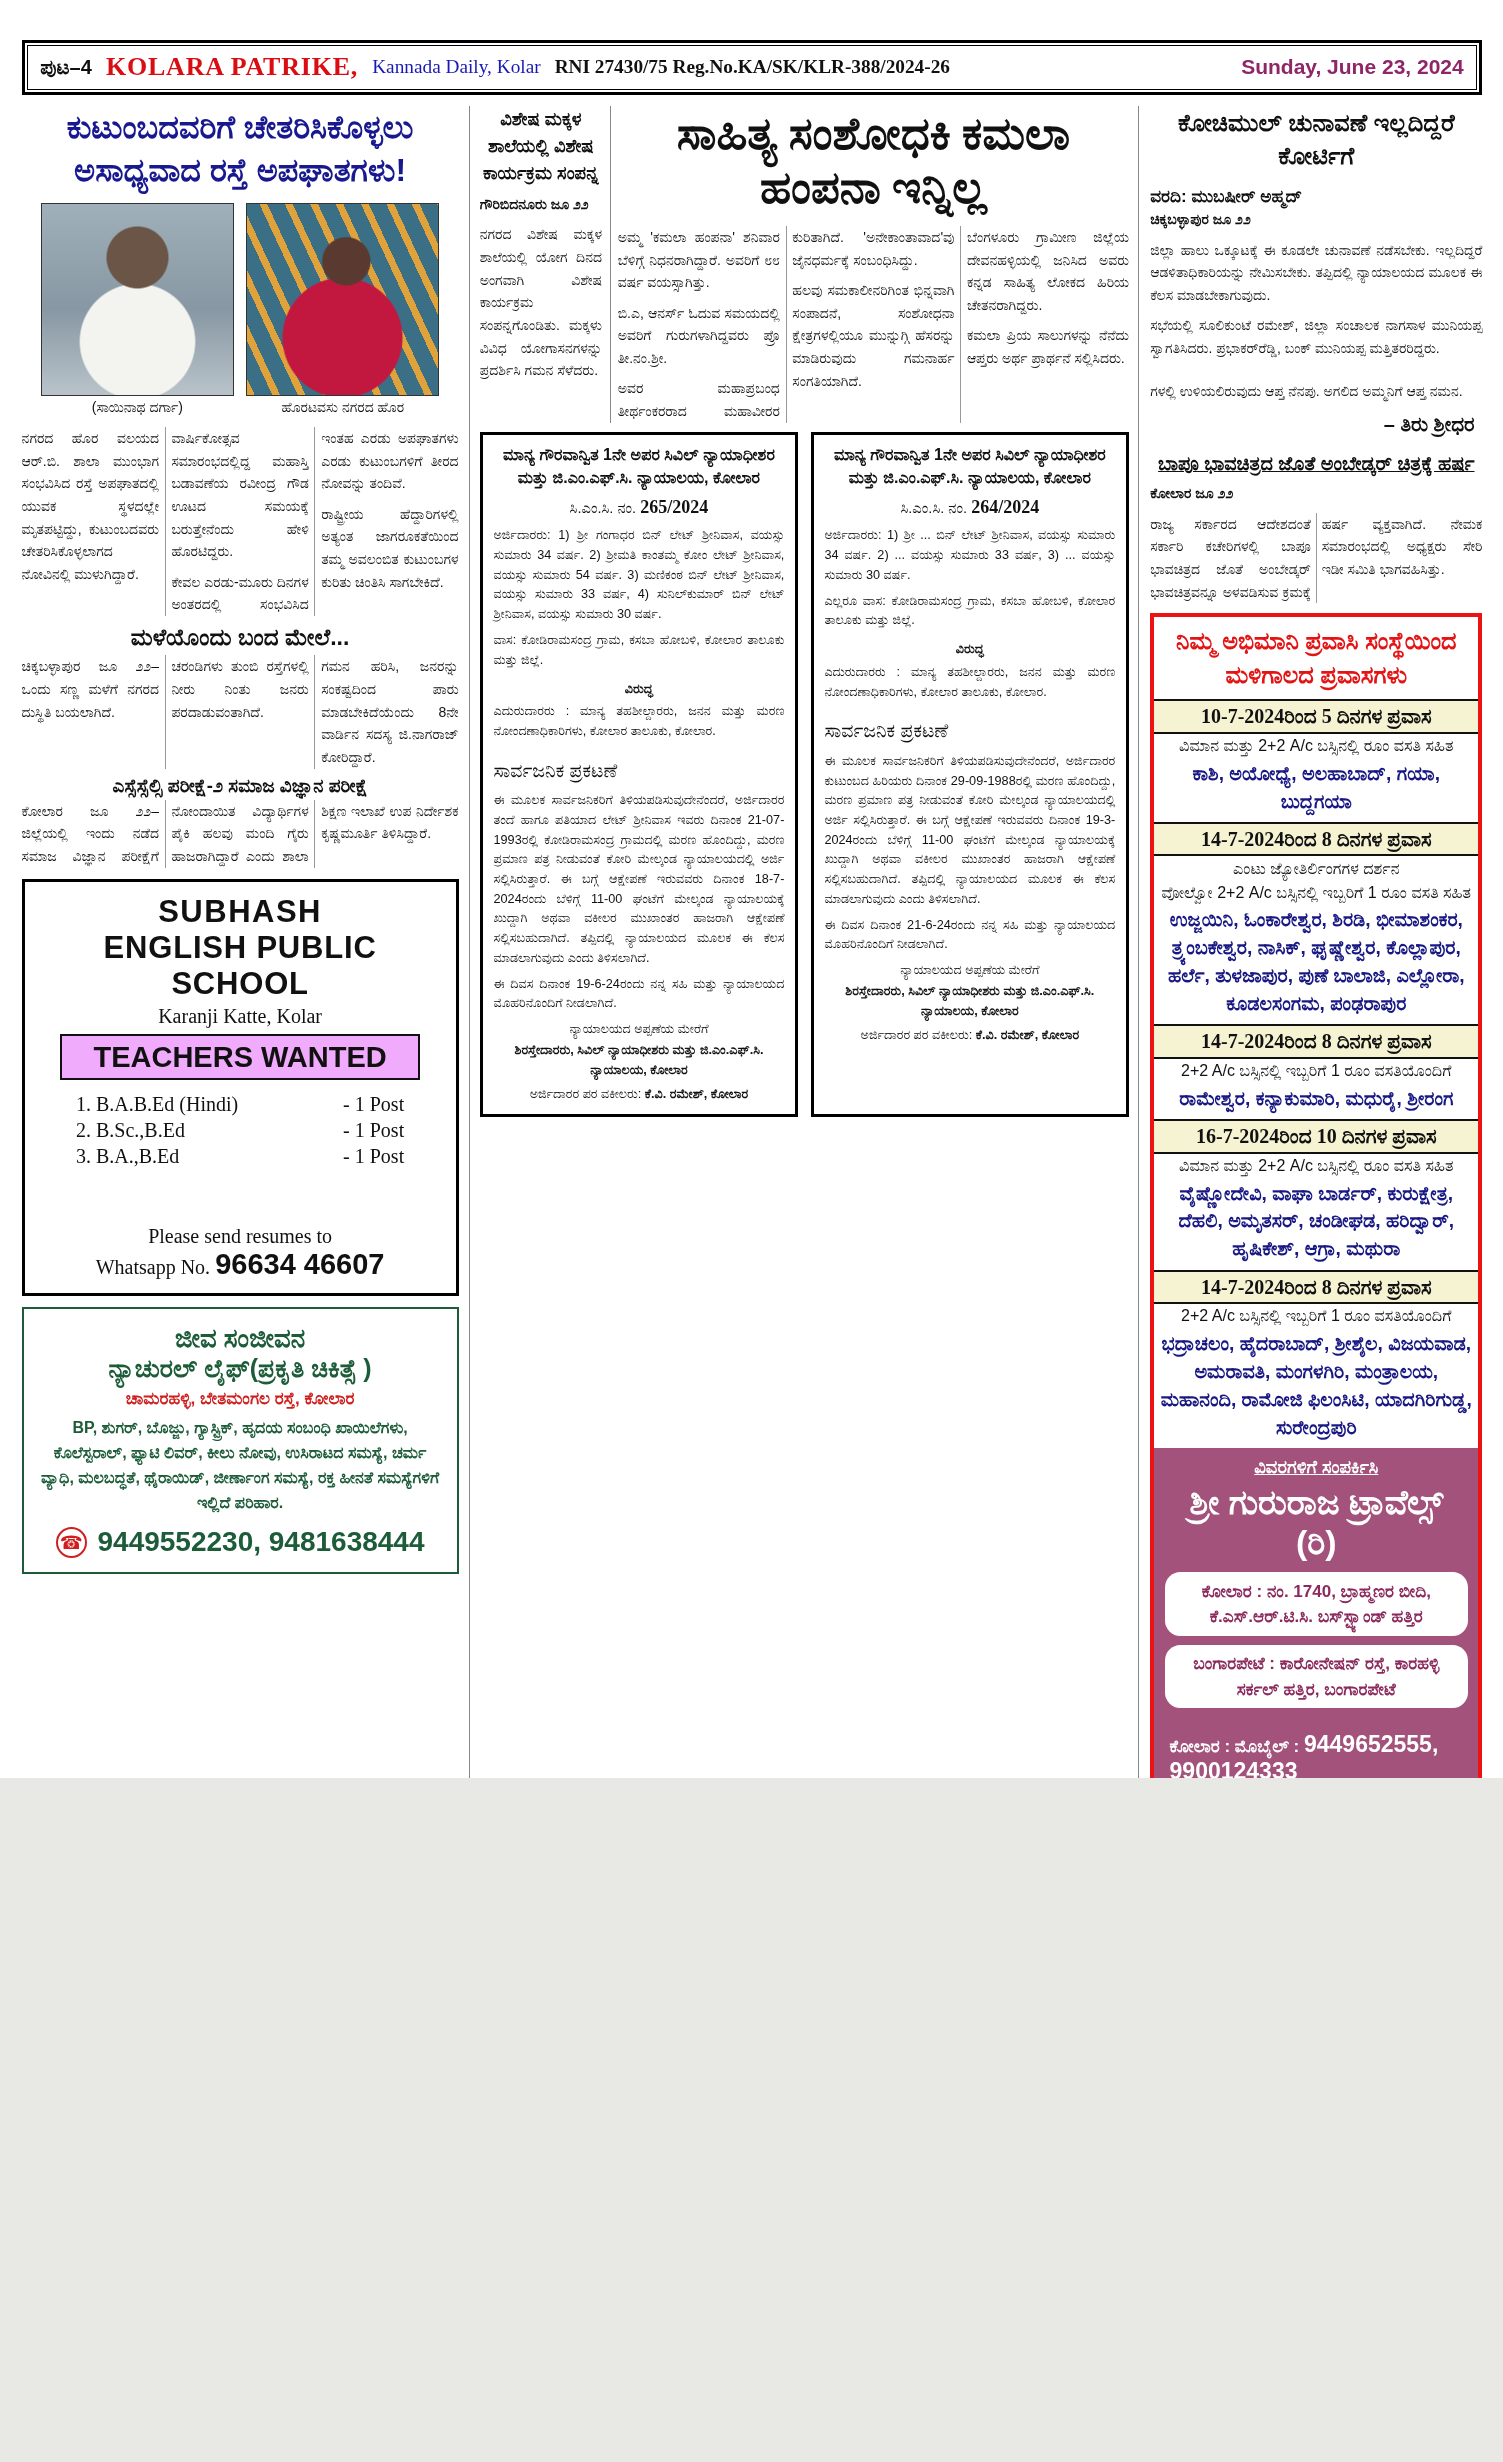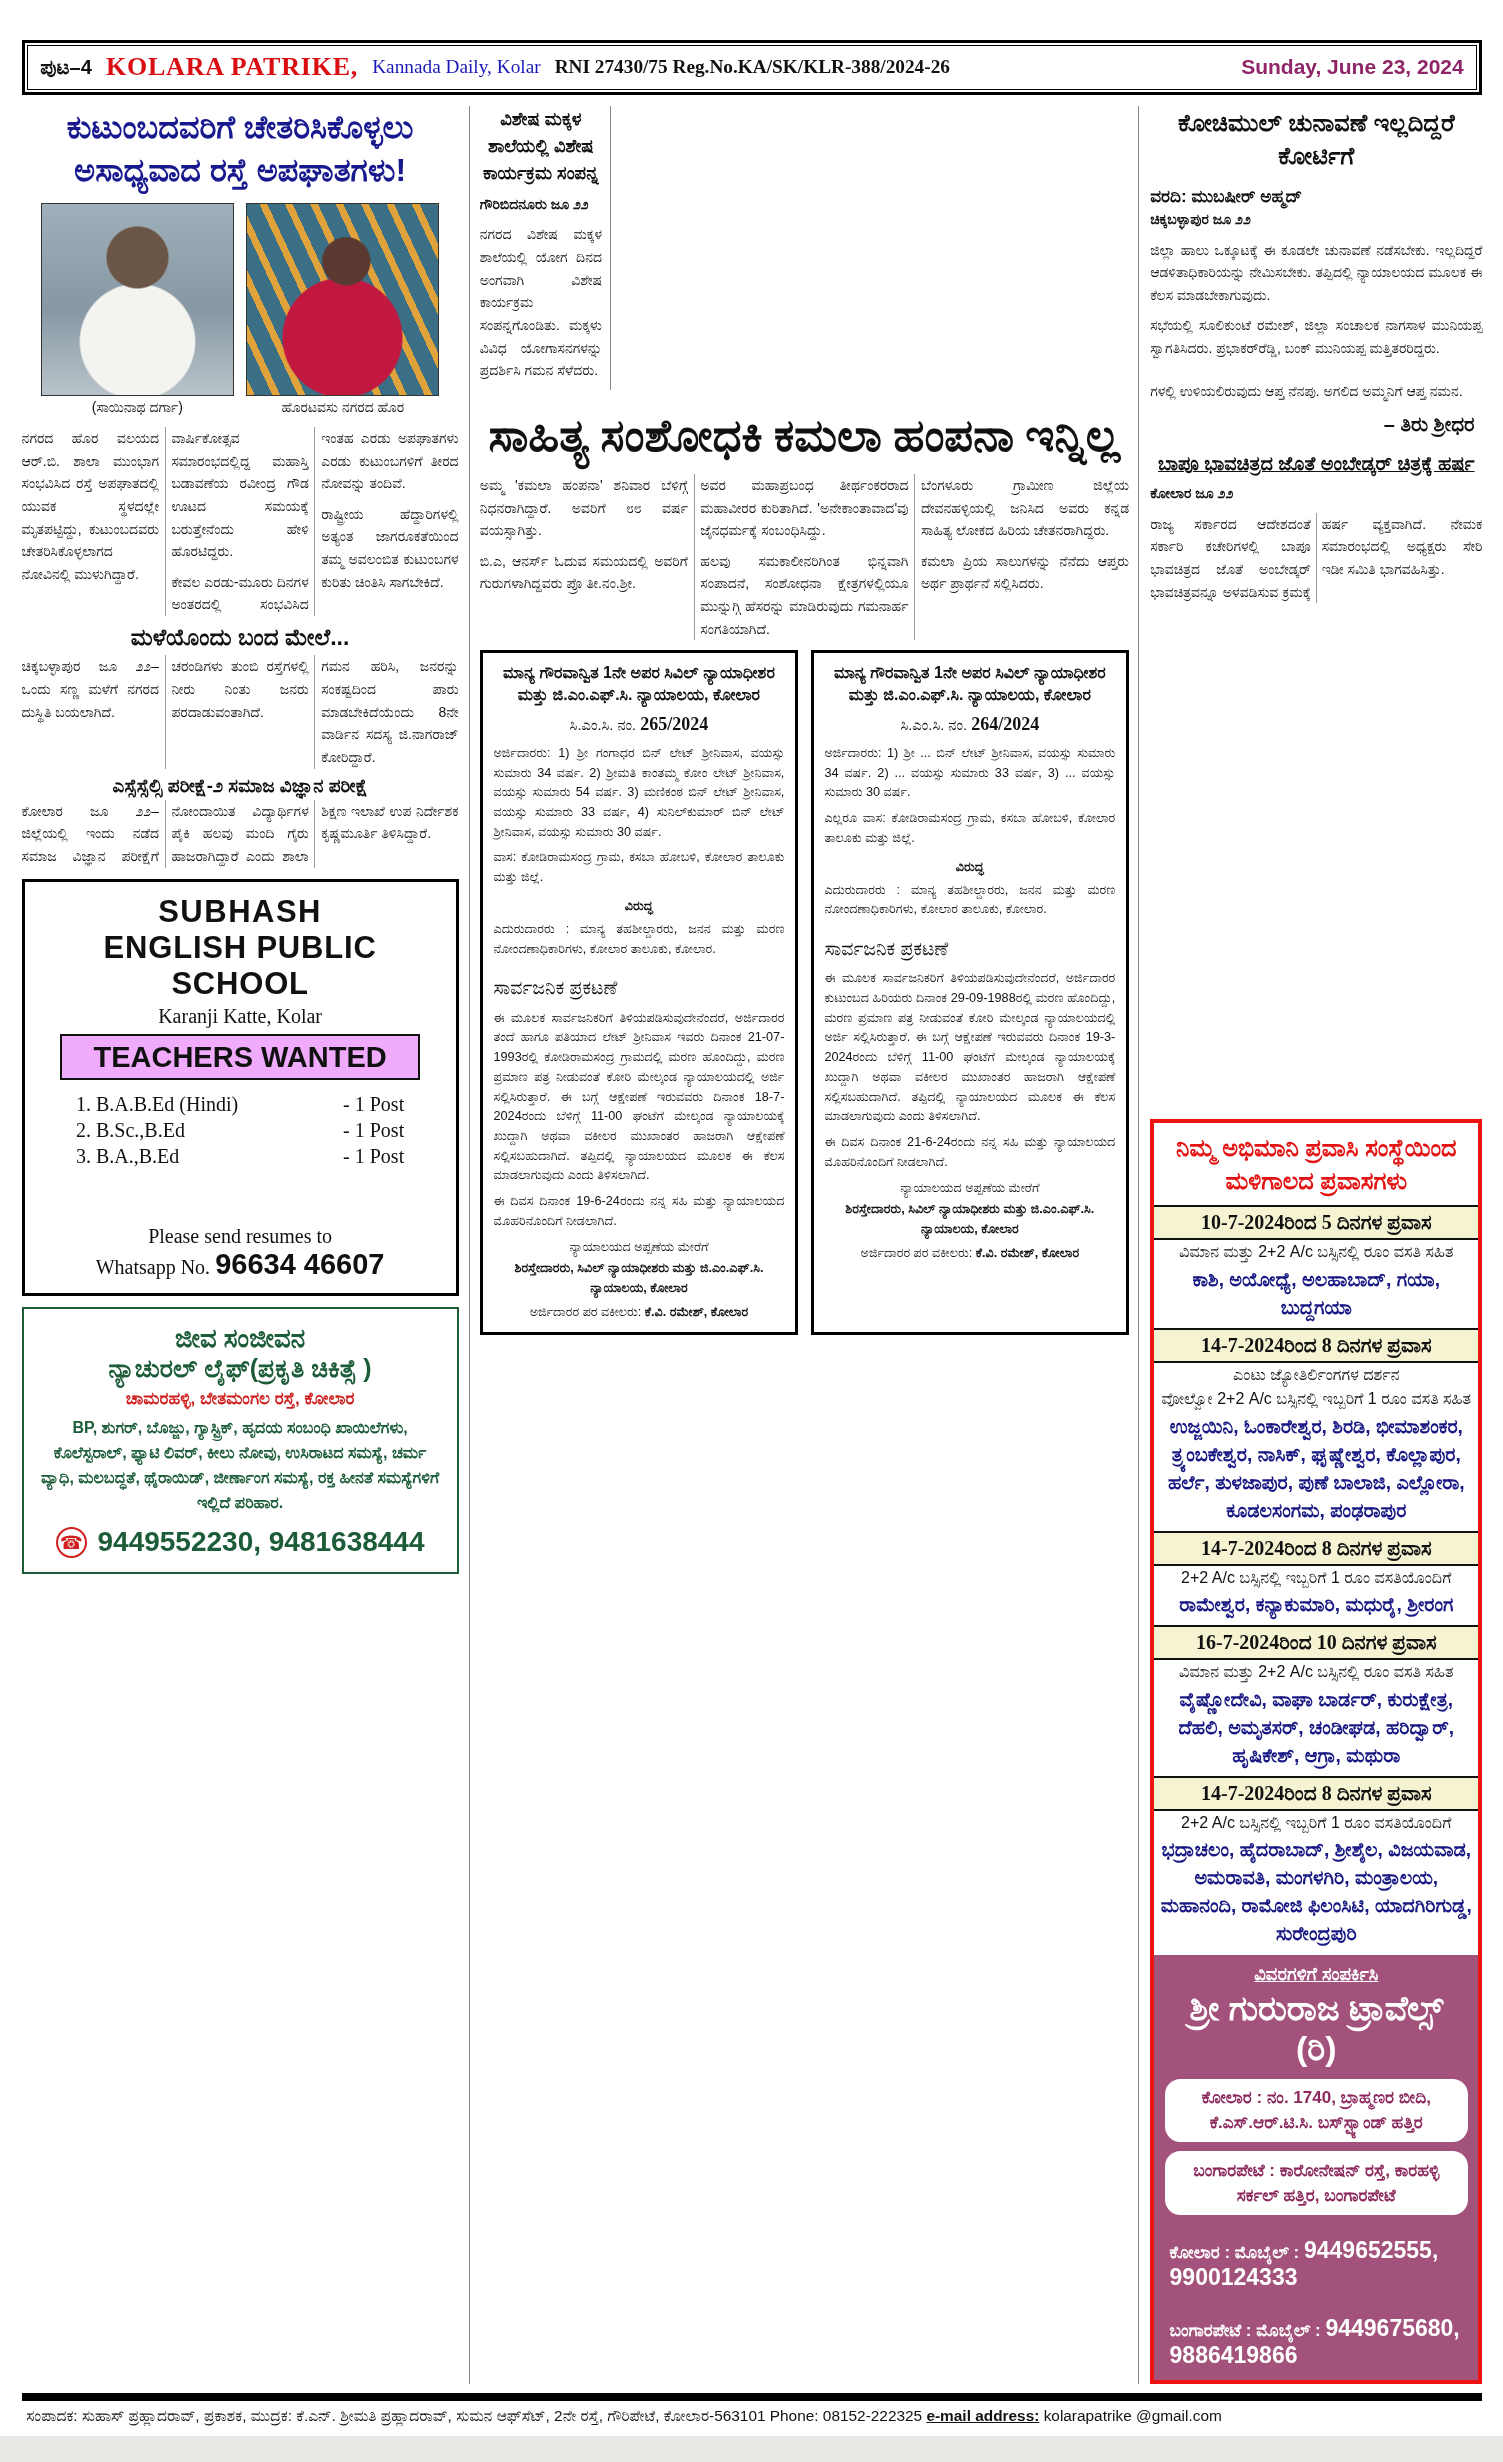--- a/index.html
+++ b/index.html
@@ -1,18 +1,18 @@
 <!DOCTYPE html>
 <html style="font-size:12.4px"><head>
 <meta charset="utf-8">
 <style>
   * { margin:0; padding:0; box-sizing:border-box; }
   html,body { background:#e8e8e4; }
   .page {
-    width:1504px; height:2436px; margin:0 auto; background:#ffffff;
+    width:1504px; height:1778px; margin:0 auto; background:#ffffff;
     font-family:"Liberation Sans","DejaVu Sans",sans-serif; color:#111;
     display:flex; flex-direction:column; padding:40px 21.6px 10.8px 21.6px; overflow:hidden;
   }
   
   .masthead { border:3.1px solid #000; padding:2.3px; }
   .masthead-inner { border:0.8px solid #000; display:flex; align-items:center; gap:14px; padding:6.2px 12.4px; }
   .mh-page { font-weight:bold; font-size:20px; }
   .mh-brand { color:#d90d12; font-weight:bold; font-size:26px; letter-spacing:0.8px; font-family:"Liberation Serif","DejaVu Serif",serif; }
   .mh-sub { color:#1818b8; font-size:19.3px; font-family:"Liberation Serif","DejaVu Serif",serif; }
   .mh-reg { font-size:19.3px; font-weight:bold; font-family:"Liberation Serif","DejaVu Serif",serif; }
@@ -54,21 +54,21 @@
   
   .jeeva { border:2.3px solid #1c5c38; padding:14px 12.4px; text-align:center; color:#1c5c38; }
   .jeeva .t1 { font-weight:bold; font-size:26px; }
   .jeeva .t2 { font-weight:bold; font-size:25px; }
   .jeeva .addr { color:#cf1f1f; font-weight:bold; font-size:17px; padding:4.6px 0 7.7px 0; }
   .jeeva .jbody { font-weight:bold; font-size:16px; line-height:1.55; }
   .jeeva .phones { display:flex; align-items:center; justify-content:center; gap:10.8px; padding-top:10.8px; }
   .jeeva .ph-ic { width:31px; height:31px; border:2.3px solid #cf1f1f; border-radius:50%; color:#cf1f1f; font-size:18.5px; line-height:28px; }
   .jeeva .ph-no { font-weight:bold; font-size:28px; }
   
-  .mid-top { display:flex; gap:18px;flex-direction:column; }
+  .mid-top { display:flex; gap:7px; }
   .program-col { width:131px; border-right:0.8px solid #888; padding-right:7.7px; }
   .program-title { font-weight:bold; font-size:18px; text-align:center; line-height:1.5; padding-bottom:6.2px; }
   .kamala-block { flex:1; }
   .kamala-headline { font-weight:bold; font-size:45px; text-align:center; line-height:1.2; padding:1.5px 0 10.8px 0; font-family:"Liberation Serif","DejaVu Serif",serif; }
   .m-body { column-count:3; column-gap:12.4px; column-rule:0.8px solid #999; }
   .m-body2 { column-count:4; column-gap:12.4px; column-rule:0.8px solid #999; }
   .union-title { font-weight:bold; font-size:20px; text-align:center; line-height:1.45; padding:6.2px 0; }
   
   .court-row { display:flex; gap:12.4px; }
   .court-box { flex:1; border:3.1px solid #000; padding:9.3px 10.8px; font-size:12.7px; line-height:1.55; text-align:justify; }

